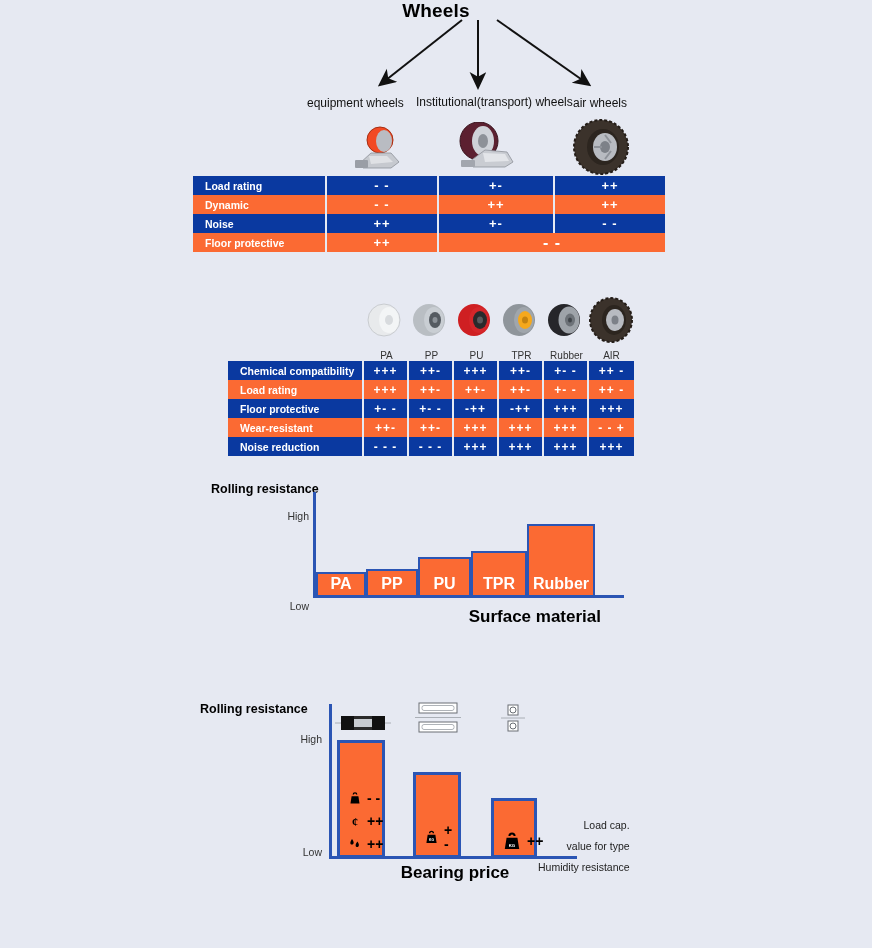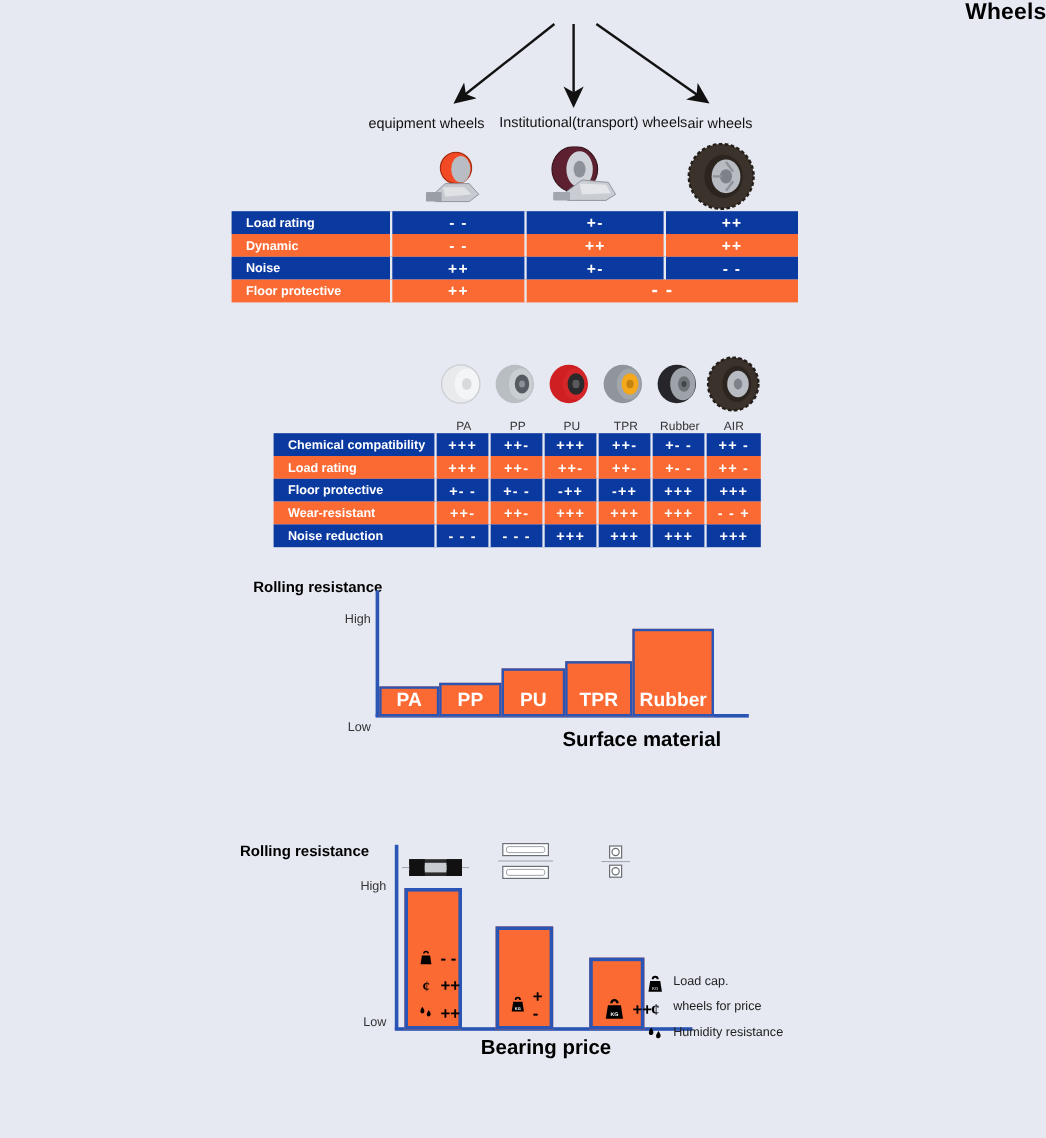--- a/index.html
+++ b/index.html
@@ -9,21 +9,21 @@
     font-family:"Liberation Sans", sans-serif;
     position:relative;
     overflow:hidden;
     -webkit-font-smoothing:antialiased;
   }
   .abs{position:absolute;}
 
   
   #title-wheels{
     left:0;top:0;width:872px;
-    text-align:right;
+    text-align:center;
     font-size:19px;font-weight:bold;color:#000;
     letter-spacing:.2px;
   }
   #tree-svg{left:0;top:0;}
 
   .cat-label{
     font-size:12px;color:#111;white-space:nowrap;
   }
   #cat-0{left:307px;top:96px;}
   #cat-1{left:388px;top:95px;margin-left:28px;}
@@ -128,21 +128,21 @@
     font-size:14px;font-weight:bold;color:#000;line-height:1;
   }
   #chart2 .xtitle{
     position:absolute;left:95px;top:163px;width:320px;text-align:center;
     font-size:17px;font-weight:bold;color:#000;
   }
   .brg-img{position:absolute;}
 
   
   #chart2-legend{position:absolute;left:338px;top:112px;}
-  .lg-row{display:flex;align-items:flex-start;gap:7px;margin-bottom:7px;height:14px;}
+  .lg-row{display:flex;align-items:flex-end;gap:7px;margin-bottom:7px;height:14px;flex-direction:column;}
   .lg-txt{font-size:10.5px;color:#222;white-space:nowrap;}
 </style>
 </head>
 <body>
 
 <div class="abs" id="title-wheels">Wheels</div>
 
 <svg class="abs" id="tree-svg" width="872" height="110">
   <defs>
     <marker id="ah" markerWidth="9" markerHeight="9" refX="7" refY="4.2" orient="auto">
@@ -449,21 +449,21 @@
           <path d="M8 1.2 a2.9 2.9 0 0 1 2.9 2.9 h-1.6 a1.3 1.3 0 0 0 -2.6 0 H5.1 A2.9 2.9 0 0 1 8 1.2 Z" fill="#000"></path>
           <path d="M3.8 5.6 h8.4 l1.4 8.9 H2.4 Z" fill="#000"></path>
           <text x="8" y="13" font-size="3.6" font-family="'Liberation Sans', sans-serif" text-anchor="middle" fill="#fff">KG</text>
         </svg>
       <span class="lg-txt">Load cap.</span>
     </div>
     <div class="lg-row">
       <svg width="16" height="16" viewBox="0 0 16 16">
           <text x="8" y="13" font-size="14" font-family="'Liberation Serif', serif" font-weight="bold" text-anchor="middle" fill="#000">¢</text>
         </svg>
-      <span class="lg-txt">wheels for price</span>
+      <span class="lg-txt">value for type</span>
     </div>
     <div class="lg-row">
       <svg width="16" height="16" viewBox="0 0 16 16">
           <path d="M4.6 2.2 C6.4 4.9 7.1 6.5 6 7.8 C5 9 3.2 8.6 2.8 7.2 C2.4 5.9 3.2 4.2 4.6 2.2 Z" fill="#000"></path>
           <path d="M10.8 5.1 C12.5 7.7 13.1 9.3 12 10.5 C11 11.6 9.2 11.3 8.8 9.9 C8.4 8.6 9.3 7 10.8 5.1 Z" fill="#000"></path>
         </svg>
       <span class="lg-txt">Humidity resistance</span>
     </div>
   </div>
 

